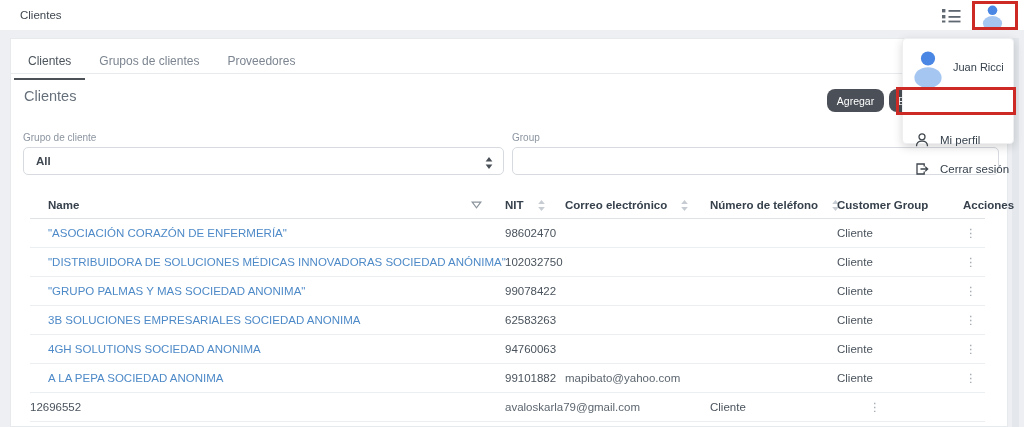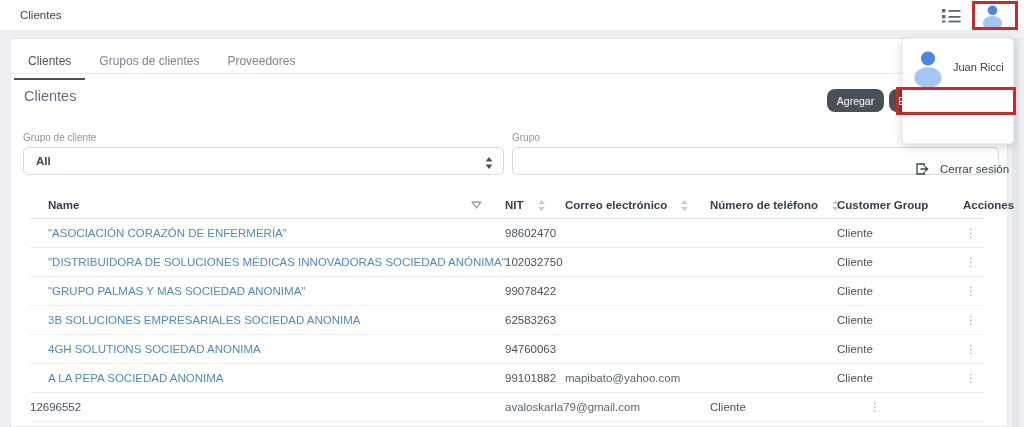--- a/index.html
+++ b/index.html
@@ -116,21 +116,21 @@
   <div class="filter-label lbl-group">Grupo de cliente</div>
   <div class="select-box">
     <span class="val">All</span>
     <span class="stepper">
       <svg width="8" height="12" viewBox="0 0 8 12">
         <path d="M4 0 L7.4 4.4 H0.6 Z" fill="#4a5057"></path>
         <path d="M4 12 L7.4 7.6 H0.6 Z" fill="#4a5057"></path>
       </svg>
     </span>
   </div>
-  <div class="filter-label lbl-search">Grupo</div>
+  <div class="filter-label lbl-search">Group</div>
   <input class="search-input" type="text" value="" style="">
 
   <div class="table">
     <div class="trow thead">
       <div class="hcell c-name">
         <span>Name</span>
         <span class="sorticon">
           <svg width="11" height="8" viewBox="0 0 11 8">
               <path d="M1.2 1.2 H9.8 L5.5 6.8 Z" fill="none" stroke="#8b949c" stroke-width="1.2"></path>
             </svg>
@@ -249,20 +249,29 @@
 
   <div class="dropdown">
     <div class="dd-user">
       <div class="dd-avatar">
         <svg width="34" height="40" viewBox="0 0 24 27">
           <circle cx="12" cy="7.5" r="5" fill="#4a87e4"></circle>
           <ellipse cx="12" cy="21" rx="9.6" ry="7.4" fill="#a6c6f2"></ellipse>
         </svg>
       </div>
       <div class="dd-name">Juan Ricci</div>
+    </div>
+    <div class="dd-item dd-profile">
+      <span class="ic">
+        <svg width="16" height="16" viewBox="0 0 16 16">
+          <circle cx="8" cy="4.8" r="3" fill="none" stroke="#3f464d" stroke-width="1.3"></circle>
+          <path d="M2.5 14.2 C2.5 10.8 4.9 9.2 8 9.2 C11.1 9.2 13.5 10.8 13.5 14.2" fill="none" stroke="#3f464d" stroke-width="1.3"></path>
+        </svg>
+      </span>
+      <span class="lbl">Mi perfil</span>
     </div>
     <div class="dd-item dd-logout">
       <span class="ic">
         <svg width="16" height="16" viewBox="0 0 16 16">
           <path d="M10.2 5.6 V3 H3 v10 h7.2 v-2.6" fill="none" stroke="#3f464d" stroke-width="1.3"></path>
           <path d="M6.5 8 H13.6 M11.2 5.6 L13.7 8 L11.2 10.4" fill="none" stroke="#3f464d" stroke-width="1.3"></path>
         </svg>
       </span>
       <span class="lbl">Cerrar sesión</span>
     </div>

